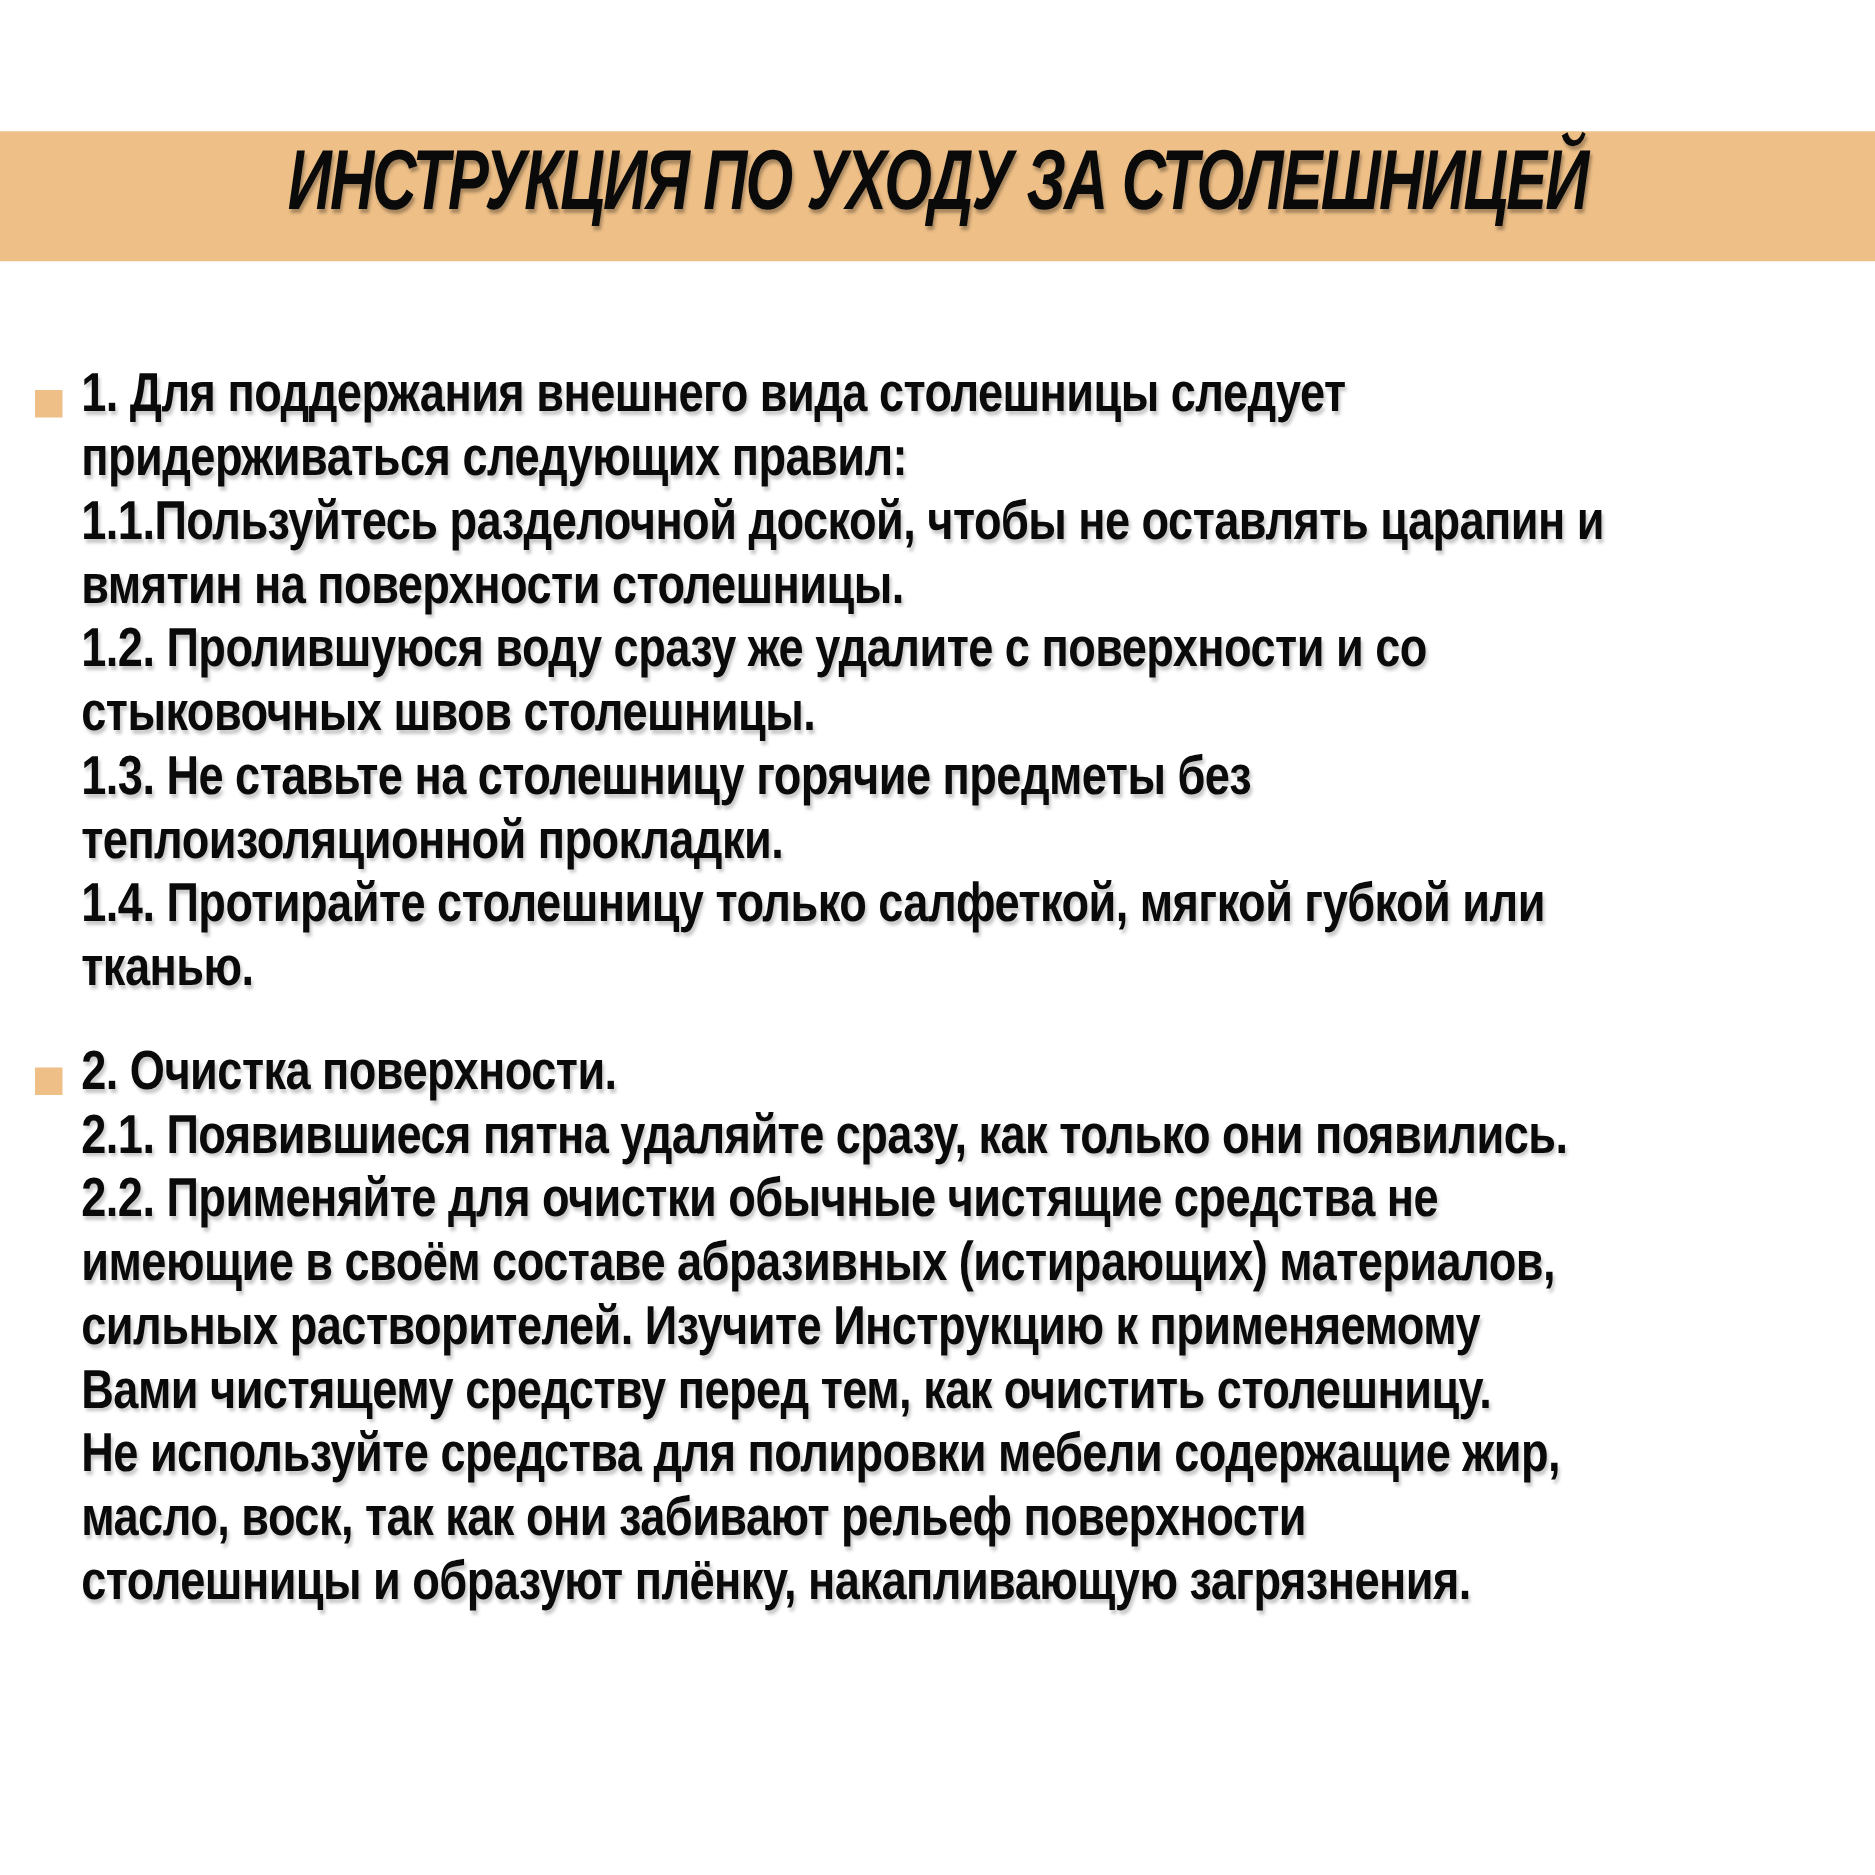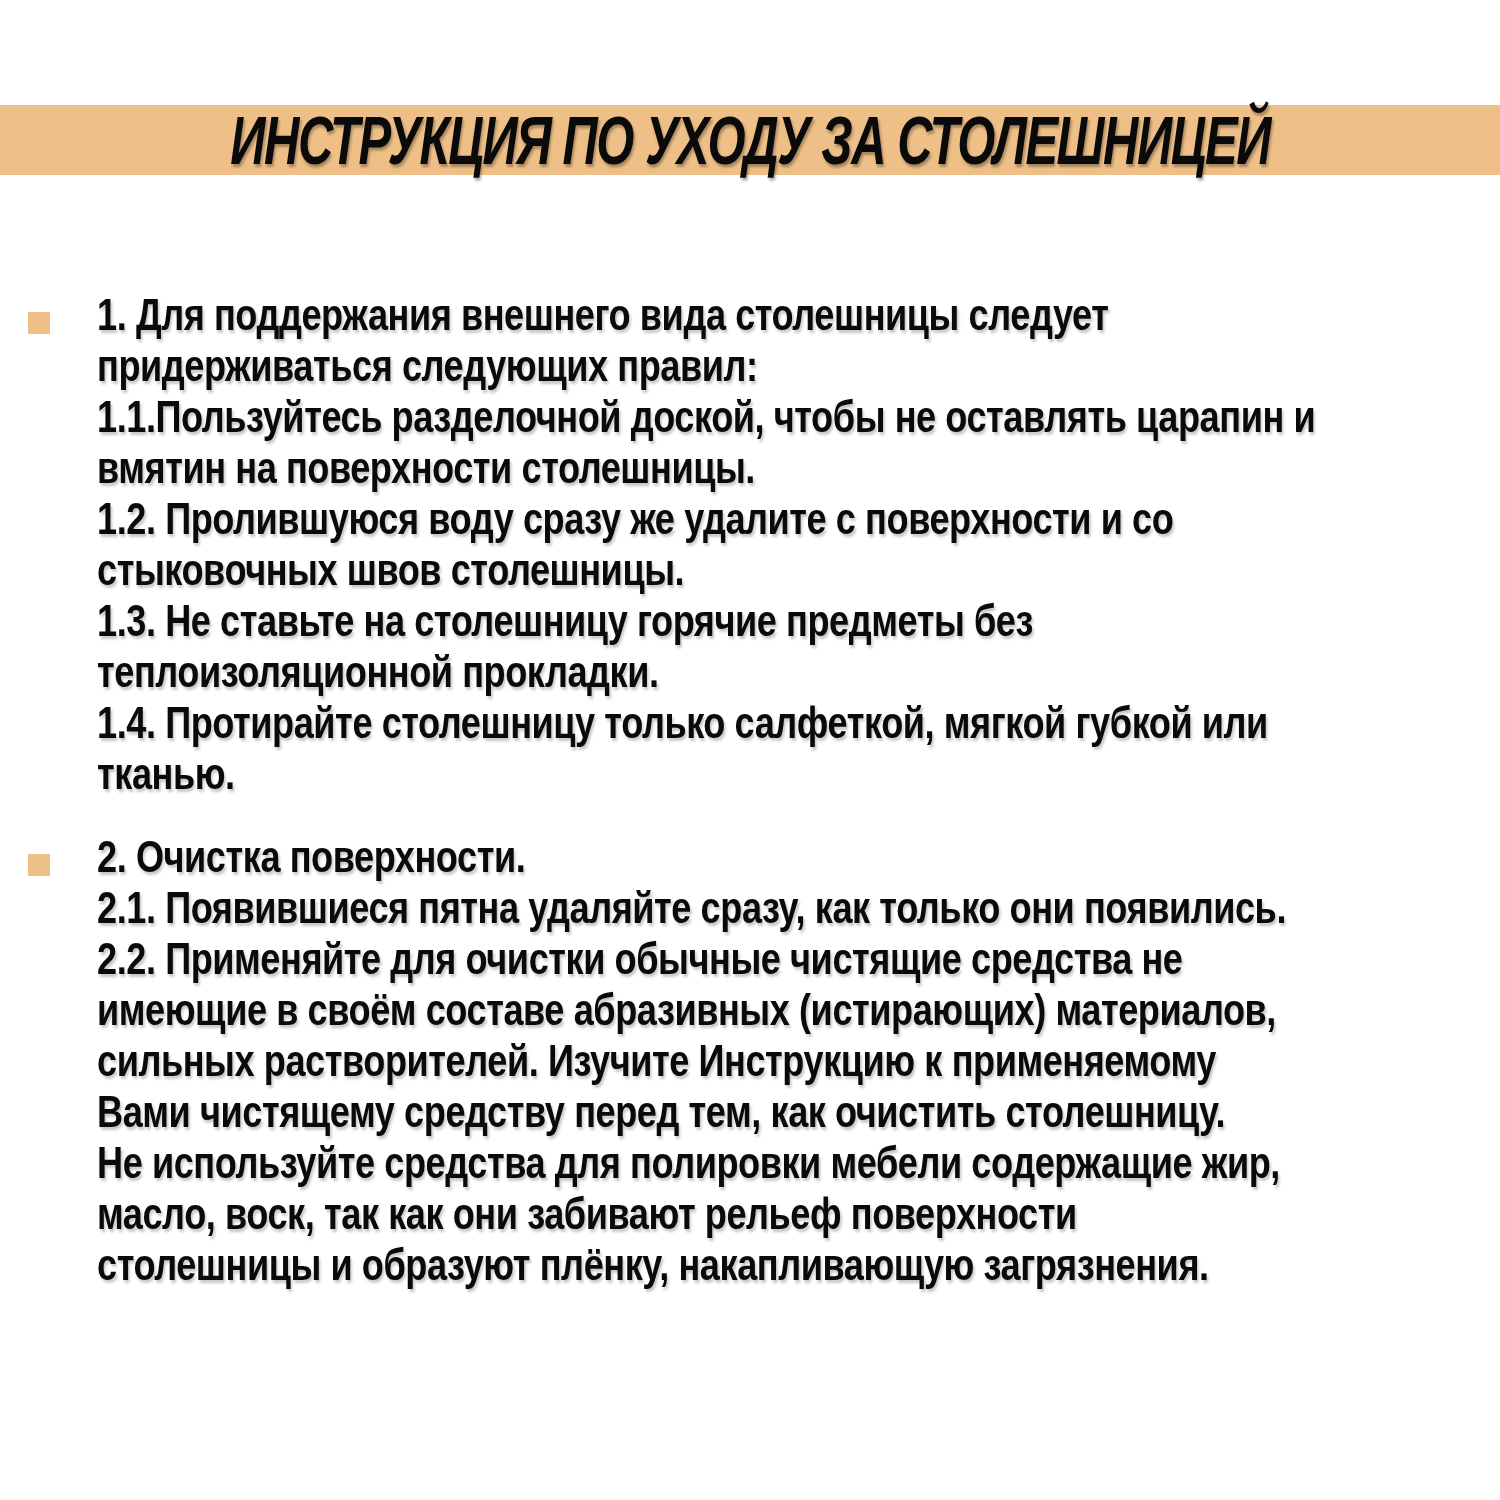--- a/index.html
+++ b/index.html
@@ -10,24 +10,23 @@
     background: #ffffff;
     font-family: "Liberation Sans", sans-serif;
     position: relative;
     overflow: hidden;
   }
   .banner {
     position: absolute;
     top: 105px;
     left: 0;
     width: 1500px;
-    height: 70px;
+    height: 104px;
     background: var(--accent, #EEBF87);
     display: flex;
-    align-items: center;
     justify-content: center;
   }
   .title {
     margin: 0;
     font-size: 68px;
     font-weight: bold;
     font-style: italic;
     letter-spacing: -2px;
     white-space: nowrap;
     color: #0a0a0a;
@@ -36,21 +35,21 @@
     text-shadow: 2px 3px 3px rgba(0,0,0,0.30);
   }
   .content {
     position: absolute;
     top: 289px;
     left: 0;
     width: 1500px;
   }
   .section {
     position: relative;
-    padding-left: 97px;
+    padding-left: 65px;
   }
   .section + .section {
     margin-top: 32px;
   }
   .bullet {
     position: absolute;
     left: 28px;
     top: 23px;
     width: 22px;
     height: 22px;

